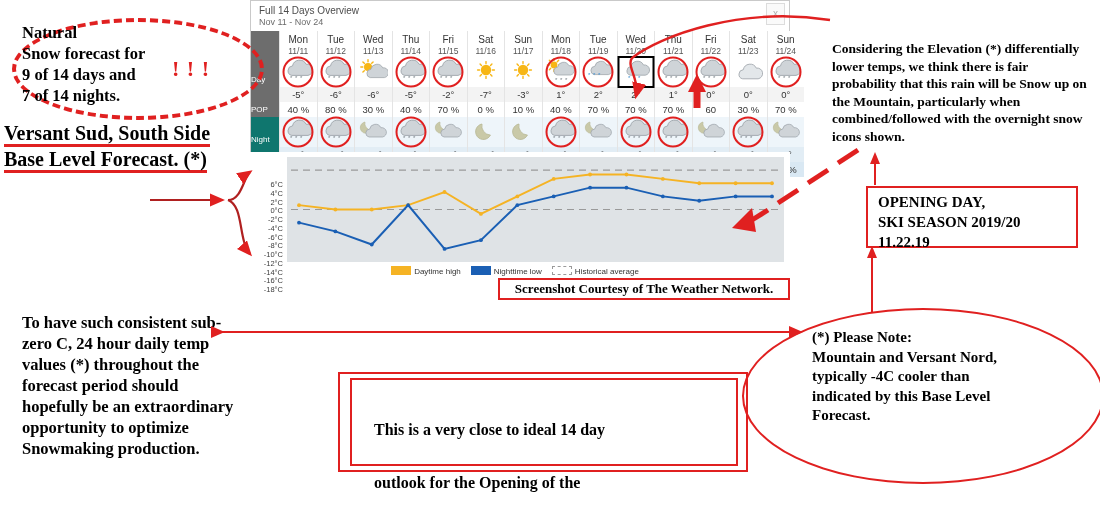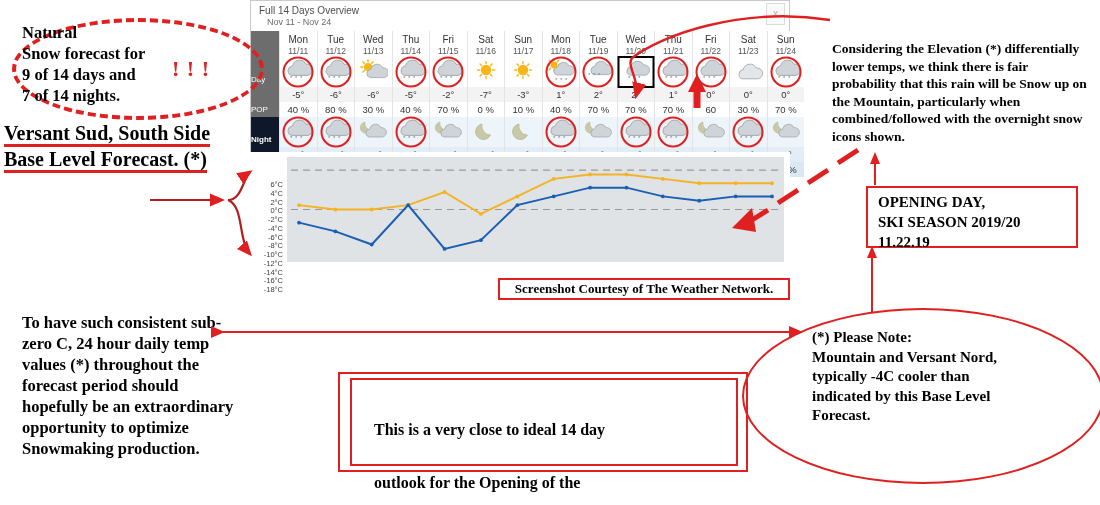--- a/index.html
+++ b/index.html
@@ -11,21 +11,21 @@
 
   
   #weather-widget{
     left:250px;top:0px;width:540px;height:290px;
     background:#ffffff;border:1px solid #c9c9c9;
     font-family:"Liberation Sans", sans-serif;
     box-sizing:border-box;
   }
   #widget-header{height:30px;padding:4px 6px 0 8px;position:relative;box-sizing:border-box;}
   #widget-title{font-size:10px;color:#4c4c4c;line-height:12px;}
-  #widget-range{font-size:9px;color:#6b6b6b;line-height:11px;margin-left:8px;}
+  #widget-range{font-size:9px;color:#6b6b6b;line-height:11px;}
   #close-button{
     position:absolute;right:4px;top:2px;width:17px;height:20px;
     border:1px solid #dcdcdc;background:#fafafa;color:#b0b0b0;
     font-size:10px;text-align:center;line-height:20px;
   }
 
   table.fc{border-collapse:collapse;width:540px;table-layout:fixed;}
   table.fc td{padding:0;margin:0;}
   .rowlab{
     width:28px;background:#6d6d6d;color:#ffffff;font-size:8px;
@@ -37,21 +37,21 @@
     font-family:"Liberation Sans", sans-serif;
   }
   .dayname{font-size:10px;color:#333;line-height:12px;padding-top:3px;}
   .daydate{font-size:8.5px;color:#555;line-height:10px;padding-bottom:1px;}
   .iconcell{height:30px;position:relative;}
   .tempcell{font-size:9.5px;color:#333;height:15px;line-height:15px;background:#f3f3f3;}
   .popcell{font-size:9.5px;color:#333;height:15px;line-height:15px;background:#ffffff;}
   .night .tempcell{background:#e2edf5;}
   .night .popcell{background:#d9e8f3;}
   .night .iconcell{background:#eef5fa;}
-  .night .rowlab{background:#0f172a;font-weight:bold;}
+  .night .rowlab{background:#0f766e;}
   .hdrrow td{background:#ffffff;}
   .dayrow .iconcell{background:#ffffff;}
 
   .wicon{display:inline-block;width:30px;height:26px;position:relative;top:1px;}
   .circlemark{
     position:absolute;left:50%;top:50%;transform:translate(-50%,-50%);
     width:27px;height:27px;border:2px solid #e02020;border-radius:50%;
     pointer-events:none;
   }
   .boxmark{
@@ -576,20 +576,21 @@
         <circle cx="230.30769230769232" cy="48.12500000000001" r="1.9" fill="#1a5fb4"></circle>
         <circle cx="266.69230769230774" cy="39.375" r="1.9" fill="#1a5fb4"></circle>
         <circle cx="303.0769230769231" cy="30.625" r="1.9" fill="#1a5fb4"></circle>
         <circle cx="339.46153846153845" cy="30.625" r="1.9" fill="#1a5fb4"></circle>
         <circle cx="375.84615384615387" cy="39.375" r="1.9" fill="#1a5fb4"></circle>
         <circle cx="412.2307692307693" cy="43.74999999999999" r="1.9" fill="#1a5fb4"></circle>
         <circle cx="448.61538461538464" cy="39.375" r="1.9" fill="#1a5fb4"></circle>
         <circle cx="485" cy="39.375" r="1.9" fill="#1a5fb4"></circle>
       </svg>
   </div>
+  <div id="chart-legend"><span class="sw" style="background: rgb(245, 179, 36);"></span><span class="lb">Daytime high</span><span class="sw" style="background: rgb(26, 95, 180);"></span><span class="lb">Nighttime low</span><span class="sw" style="background: transparent; border: 1px dashed rgb(154, 154, 154); height: 7px; width: 18px;"></span><span class="lb">Historical average</span></div>
 </div>
 
 <div class="abs" id="natural-ellipse"></div>
 <div class="abs annot" id="natural-note">
     <div>Natural</div>
     <div>Snow forecast for</div>
     <div>9 of 14 days and</div>
     <div>7 of 14 nights.</div>
   </div>
 <div class="annot" id="excl">! ! !</div>

